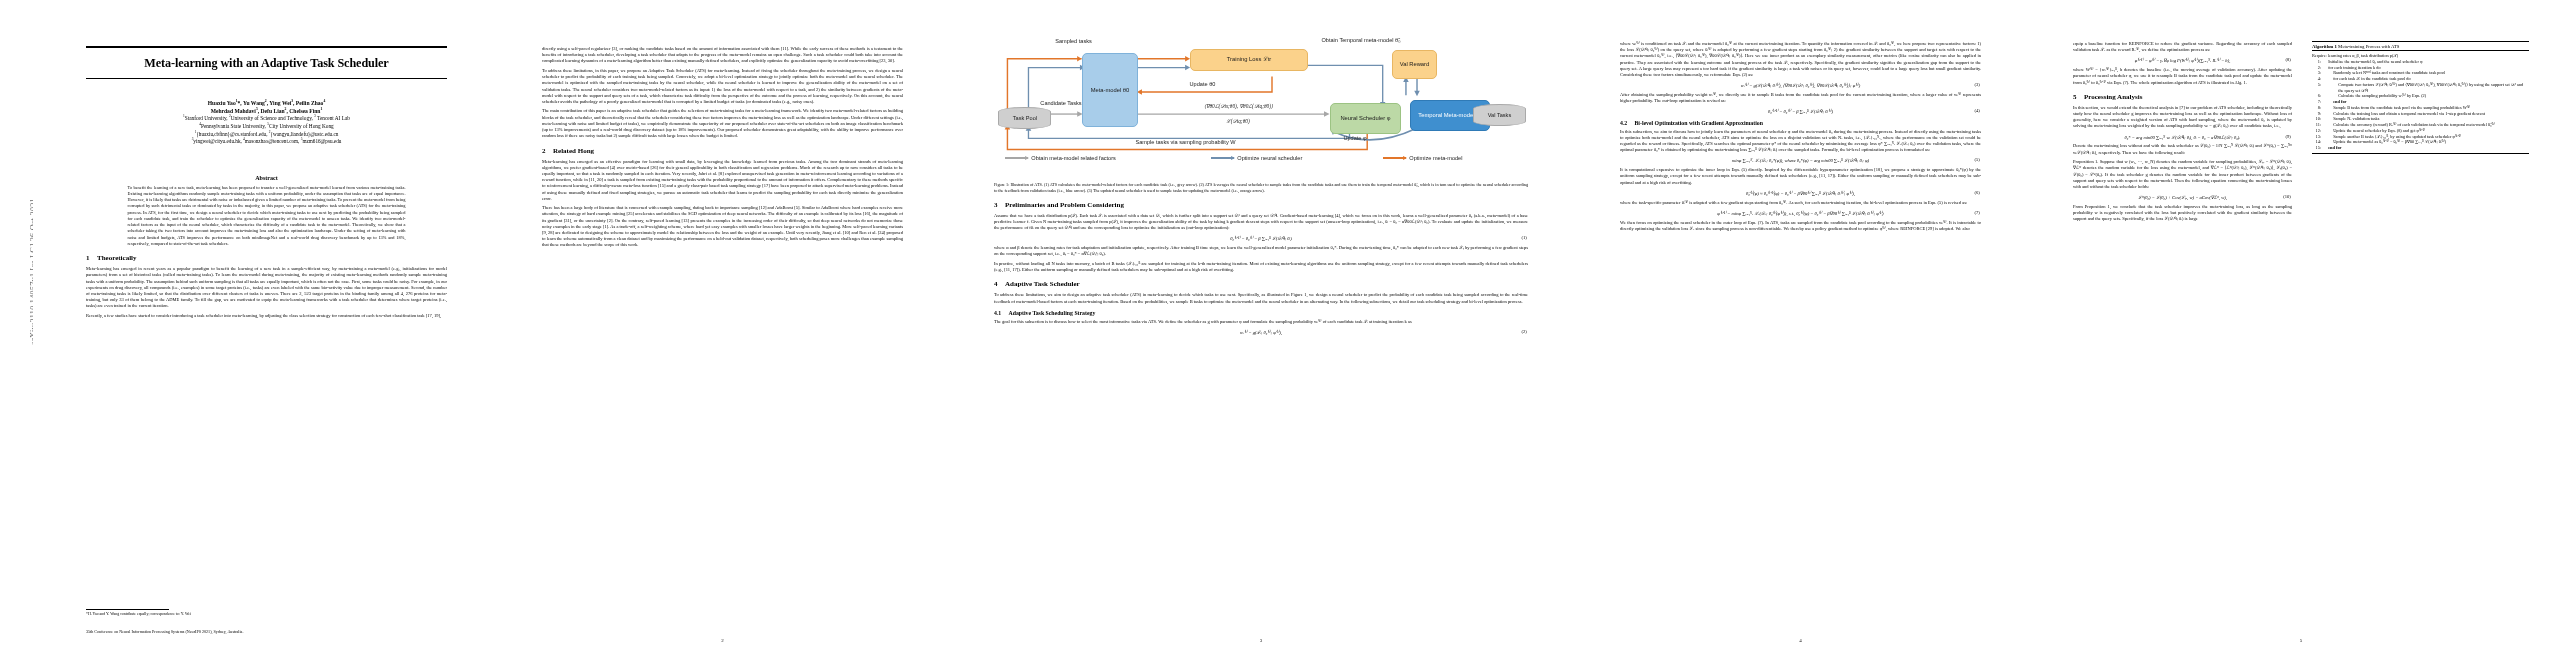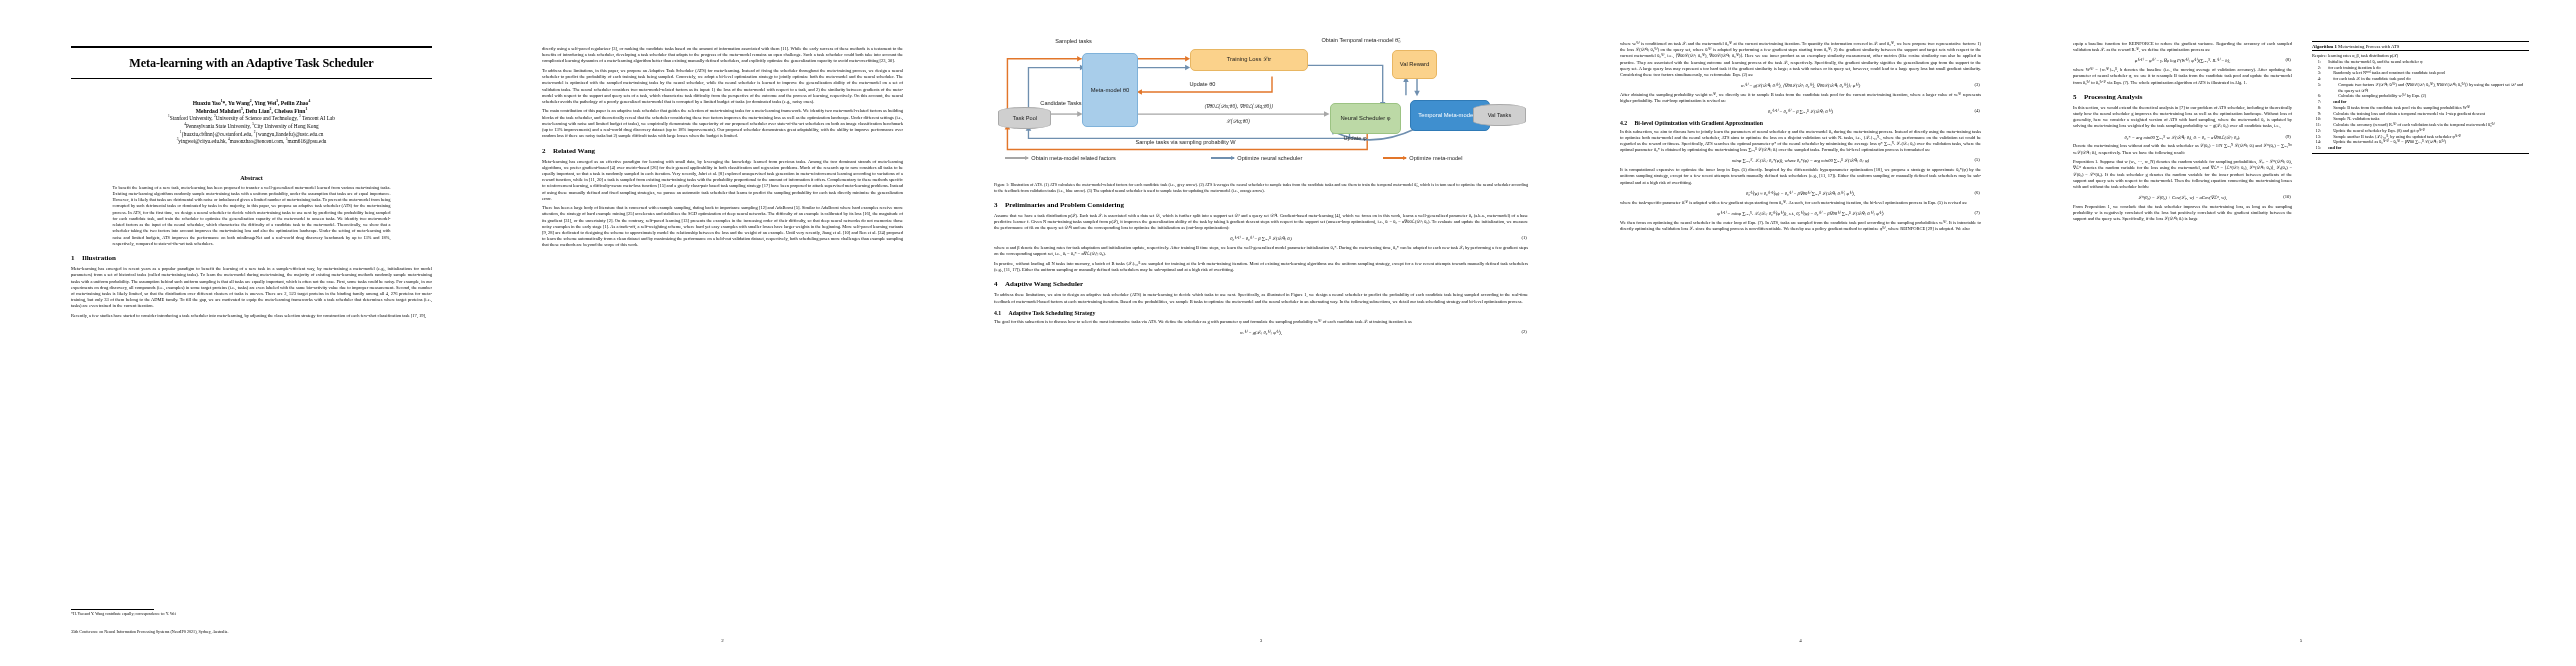--- a/index.html
+++ b/index.html
@@ -13,21 +13,21 @@
     font-family:"Liberation Serif",serif;font-size:8.3px;color:#6b6b6b;
     letter-spacing:0.2px;white-space:nowrap;text-align:center;
   }
 
   
   .page{position:absolute;top:0;height:667px;background:#fff;}
   .page-inner{position:absolute;left:0;right:0;top:0;bottom:0;}
   .pnum{position:absolute;bottom:24.5px;left:0;right:0;text-align:center;font-size:5px;color:#111;}
 
   
-  #page1{left:18px;width:467px;}
+  #page1{left:33px;width:467px;}
   #page2{left:489px;width:467px;}
   #page3{left:961px;width:600px;}
   #page4{left:1567px;width:467px;}
   #page5{left:2040px;width:522px;}
 
   
   .title{
     font-family:"Liberation Serif",serif;font-weight:bold;
     font-size:12.2px;text-align:center;letter-spacing:-0.1px;line-height:1.1;
   }
@@ -131,40 +131,40 @@
         <sup>3</sup>yingwei@cityu.edu.hk, <sup>4</sup>masonzhao@tencent.com, <sup>5</sup>mzm616@psu.edu
       </div>
 
       <div style="height:29px"></div>
       <h4 class="abs">Abstract</h4>
       <div class="abstract-box">
         <p>To benefit the learning of a new task, meta-learning has been proposed to transfer a well-generalized meta-model learned from various meta-training tasks. Existing meta-learning algorithms randomly sample meta-training tasks with a uniform probability, under the assumption that tasks are of equal importance. However, it is likely that tasks are detrimental with noise or imbalanced given a limited number of meta-training tasks. To prevent the meta-model from being corrupted by such detrimental tasks or dominated by tasks in the majority, in this paper, we propose an adaptive task scheduler (ATS) for the meta-training process. In ATS, for the first time, we design a neural scheduler to decide which meta-training tasks to use next by predicting the probability being sampled for each candidate task, and train the scheduler to optimize the generalization capacity of the meta-model to unseen tasks. We identify two meta-model-related factors as the input of the neural scheduler, which characterize the difficulty of a candidate task to the meta-model. Theoretically, we show that a scheduler taking the two factors into account improves the meta-training loss and also the optimization landscape. Under the setting of meta-learning with noise and limited budgets, ATS improves the performance on both miniImageNet and a real-world drug discovery benchmark by up to 13% and 18%, respectively, compared to state-of-the-art task schedulers.</p>
       </div>
 
       <h2 class="sec">
-        <span class="n">1</span><span>Illustration</span>
+        <span class="n">1</span><span>Theoretically</span>
       </h2>
       <p class="body">Meta-learning has emerged in recent years as a popular paradigm to benefit the learning of a new task in a sample-efficient way, by meta-training a meta-model (e.g., initializations for model parameters) from a set of historical tasks (called meta-training tasks). To learn the meta-model during meta-training, the majority of existing meta-learning methods randomly sample meta-training tasks with a uniform probability. The assumption behind such uniform sampling is that all tasks are equally important, which is often not the case. First, some tasks could be noisy. For example, in our experiments on drug discovery, all compounds (i.e., examples) in some target proteins (i.e., tasks) are even labeled with the same bio-activity value due to improper measurement. Second, the number of meta-training tasks is likely limited, so that the distribution over different clusters of tasks is uneven. There are 2, 523 target proteins in the binding family among all 4, 276 proteins for meta-training, but only 33 of them belong to the ADME family. To fill the gap, we are motivated to equip the meta-learning frameworks with a task scheduler that determines where target proteins (i.e., tasks) are even trained in the current iteration.</p>
       <p class="body">Recently, a few studies have started to consider introducing a task scheduler into meta-learning, by adjusting the class selection strategy for construction of each few-shot classification task [17, 19],</p>
 
       <div style="position:absolute;left:53px;right:53px;bottom:33px;">
         <div class="footnote-rule"></div>
         <div class="footnote">*H. Yao and Y. Wang contribute equally; correspondence to: Y. Wei</div>
         <div class="confline">35th Conference on Neural Information Processing Systems (NeurIPS 2021), Sydney, Australia.</div>
       </div>
     </div>
   </div>
 
   <div class="page" id="page2">
     <div class="page-inner" style="padding:46px 53px 0 53px;">
       <p class="body">directly using a self-paced regularizer [3], or ranking the candidate tasks based on the amount of information associated with them [11]. While the early success of these methods is a testament to the benefits of introducing a task scheduler, developing a task scheduler that adapts to the progress of the meta-model remains an open challenge. Such a task scheduler could both take into account the complicated learning dynamics of a meta-learning algorithm better than existing manually defined schedulers, and explicitly optimize the generalization capacity to avoid meta-overfitting [23, 30].</p>
       <p class="body">To address these limitations, in this paper, we propose an Adaptive Task Scheduler (ATS) for meta-learning. Instead of fixing the scheduler throughout the meta-training process, we design a neural scheduler to predict the probability of each training task being sampled. Concretely, we adopt a bi-level optimization strategy to jointly optimize both the meta-model and the neural scheduler. The meta-model is optimized with the sampled meta-training tasks by the neural scheduler, while the neural scheduler is learned to improve the generalization ability of the meta-model on a set of validation tasks. The neural scheduler considers two meta-model-related factors as its input: 1) the loss of the meta-model with respect to a task, and 2) the similarity between gradients of the meta-model with respect to the support and query sets of a task, which characterize task difficulty from the perspective of the outcome and the process of learning, respectively. On this account, the neural scheduler avoids the pathology of a poorly generalized meta-model that is corrupted by a limited budget of tasks (or dominated tasks (e.g., noisy ones).</p>
       <p class="body">The main contribution of this paper is an adaptive task scheduler that guides the selection of meta-training tasks for a meta-learning framework. We identify two meta-model-related factors as building blocks of the task scheduler, and theoretically reveal that the scheduler considering these two factors improves the meta-training loss as well as the optimization landscape. Under different settings (i.e., meta-learning with noise and limited budget of tasks), we empirically demonstrate the superiority of our proposed scheduler over state-of-the-art schedulers on both an image classification benchmark (up to 13% improvements) and a real-world drug discovery dataset (up to 18% improvements). Our proposed scheduler demonstrates great adaptability, with the ability to improve performance over random loss if there are noisy tasks but 2) sample difficult tasks with large losses when the budget is limited.</p>
       <h2 class="sec">
-        <span class="n">2</span><span>Related Wang</span>
+        <span class="n">2</span><span>Related Hong</span>
       </h2>
       <p class="body">Meta-learning has emerged as an effective paradigm for learning with small data, by leveraging the knowledge learned from previous tasks. Among the two dominant strands of meta-learning algorithms, we prefer gradient-based [4] over metric-based [26] for their general applicability in both classification and regression problems. Much of the research up to now considers all tasks to be equally important, so that a task is randomly sampled in each iteration. Very recently, Jabri et al. [8] explored unsupervised task generation in meta-reinforcement learning according to variations of a reward function, while in [11, 20] a task is sampled from existing meta-training tasks with the probability proportional to the amount of information it offers. Complementary to these methods specific to reinforcement learning, a difficulty-aware meta-loss function [15] and a greedy class-pair based task sampling strategy [17] have been proposed to attack supervised meta-learning problems. Instead of using these manually defined and fixed sampling strategies, we pursue an automatic task scheduler that learns to predict the sampling probability for each task directly minimize the generalization error.</p>
       <p class="body">There has been a large body of literature that is concerned with example sampling, dating back to importance sampling [12] and AdaBoost [5]. Similar to AdaBoost where hard examples receive more attention, the strategy of hard example mining [25] accelerates and stabilizes the SGD optimization of deep neural networks. The difficulty of an example is calibrated by its loss [16], the magnitude of its gradient [31], or the uncertainty [2]. On the contrary, self-paced learning [13] presents the examples in the increasing order of their difficulty, so that deep neural networks do not memorize those noisy examples in the early stage [1]. As a trade-off, a self-weighting scheme, where hard yet easy examples with smaller losses have larger weights in the beginning. More self-paced learning variants [9, 28] are dedicated to designing the scheme to approximately model the relationship between the loss and the weight of an example. Until very recently, Jiang et al. [10] and Ren et al. [24] proposed to learn the scheme automatically from a clean dataset and by maximizing the performance on a held-out validation dataset, respectively, both scheduling poses more challenges than example sampling that these methods are beyond the scope of this work.</p>
     </div>
     <div class="pnum">2</div>
   </div>
 
   <div class="page" id="page3">
     <div class="page-inner" style="padding:41px 33px 0 33px;">
 
@@ -252,21 +252,21 @@
             <span class="n">3</span><span>Preliminaries and Problem Considering</span>
           </h2>
           <p class="body">Assume that we have a task distribution p(𝒯). Each task 𝒯ᵢ is associated with a data set 𝒟ᵢ, which is further split into a support set 𝒟ᵢˢ and a query set 𝒟ᵢᑫ. Gradient-based meta-learning [4], which we focus on in this work, learns a well-generalized parameter θ₀ (a.k.a., meta-model) of a base predictive learner f. Given N meta-training tasks sampled from p(𝒯), it improves the generalization ability of the task by taking k gradient descent steps with respect to the support set (unseen-loop optimization), i.e., θᵢ = θ₀ − α∇θ0ℒ(𝒟ᵢˢ; θ₀). To evaluate and update the initialization, we measure the performance of fθᵢ on the query set 𝒟ᵢᑫ and use the corresponding loss to optimize the initialization as (out-loop optimization):</p>
           <div class="eq">
             <span class="m">θ₀⁽ᵏ⁺¹⁾ = θ₀⁽ᵏ⁾ − β ∑ᵢ₌₁ᴮ ℒ(𝒟ᵢᑫ; θᵢ)</span>
             <span class="num">(1)</span>
           </div>
           <p class="body">where α and β denote the learning rates for task adaptation and initialization update, respectively. After training B time steps, we learn the well-generalized model parameter initialization θ₀*. During the meta-testing time, θ₀* can be adapted to each new task 𝒯ₜ by performing a few gradient steps on the corresponding support set, i.e., θₜ = θ₀* − α∇ℒ(𝒟ₜˢ; θ₀).</p>
           <p class="body">In practice, without loading all N tasks into memory, a batch of B tasks {𝒯ᵢ}ᵢ₌₁ᴮ are sampled for training at the k-th meta-training iteration. Most of existing meta-learning algorithms use the uniform sampling strategy, except for a few recent attempts towards manually defined task schedulers (e.g., [11, 17]). Either the uniform sampling or manually defined task schedulers may be sub-optimal and at a high risk of overfitting.</p>
           <h2 class="sec">
-            <span class="n">4</span><span>Adaptive Wang Scheduler</span>
+            <span class="n">4</span><span>Adaptive Task Scheduler</span>
           </h2>
           <p class="body">To address these limitations, we aim to design an adaptive task scheduler (ATS) in meta-learning to decide which tasks to use next. Specifically, as illustrated in Figure 1, we design a neural scheduler to predict the probability of each candidate task being sampled according to the real-time feedback of meta-model-based factors at each meta-training iteration. Based on the probabilities, we sample B tasks to optimize the meta-model and the neural scheduler in an alternating way. In the following subsections, we detail our task scheduling strategy and bi-level optimization process.</p>
           <h3 class="sub">
             <span style="display:inline-block;min-width:14.5px;">4.1</span><span>Adaptive Task Scheduling Strategy</span>
           </h3>
           <p class="body">The goal for this subsection is to discuss how to select the most informative tasks via ATS. We define the scheduler as g with parameter φ and formulate the sampling probability wᵢ⁽ᵏ⁾ of each candidate task 𝒯ᵢ at training iteration k as</p>
           <div class="eq">
             <span class="m">wᵢ⁽ᵏ⁾ = g(𝒯ᵢ; θ₀⁽ᵏ⁾; φ⁽ᵏ⁾),</span>
             <span class="num">(2)</span>
           </div>

